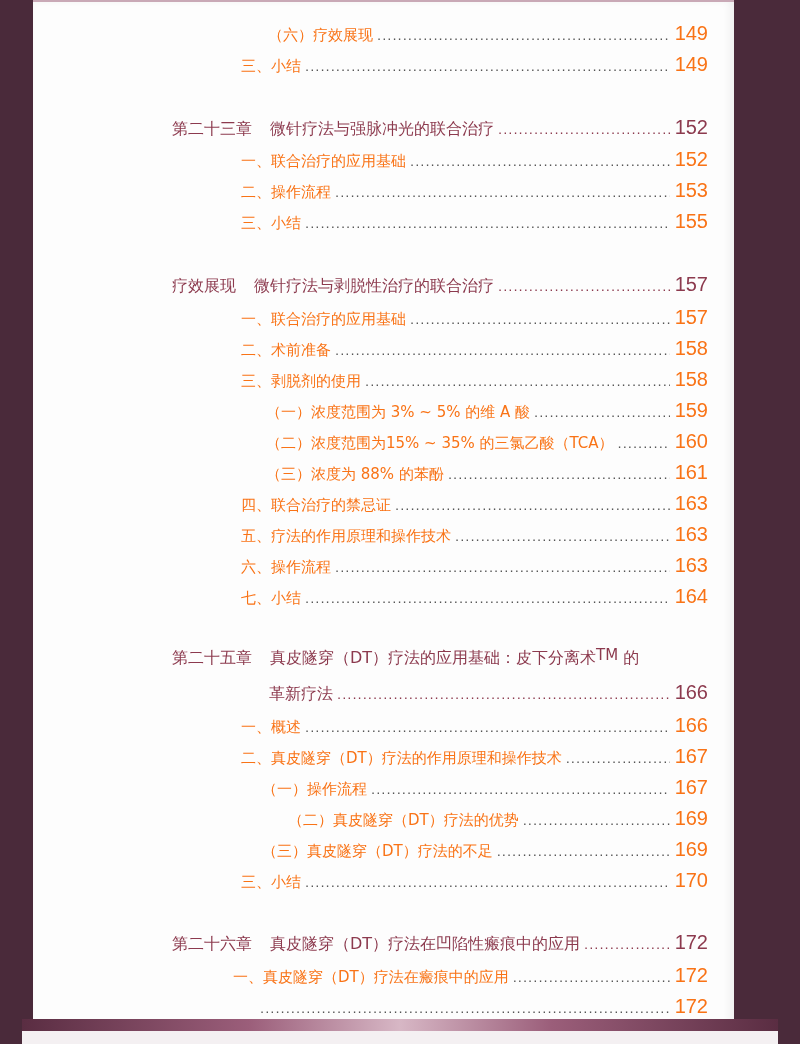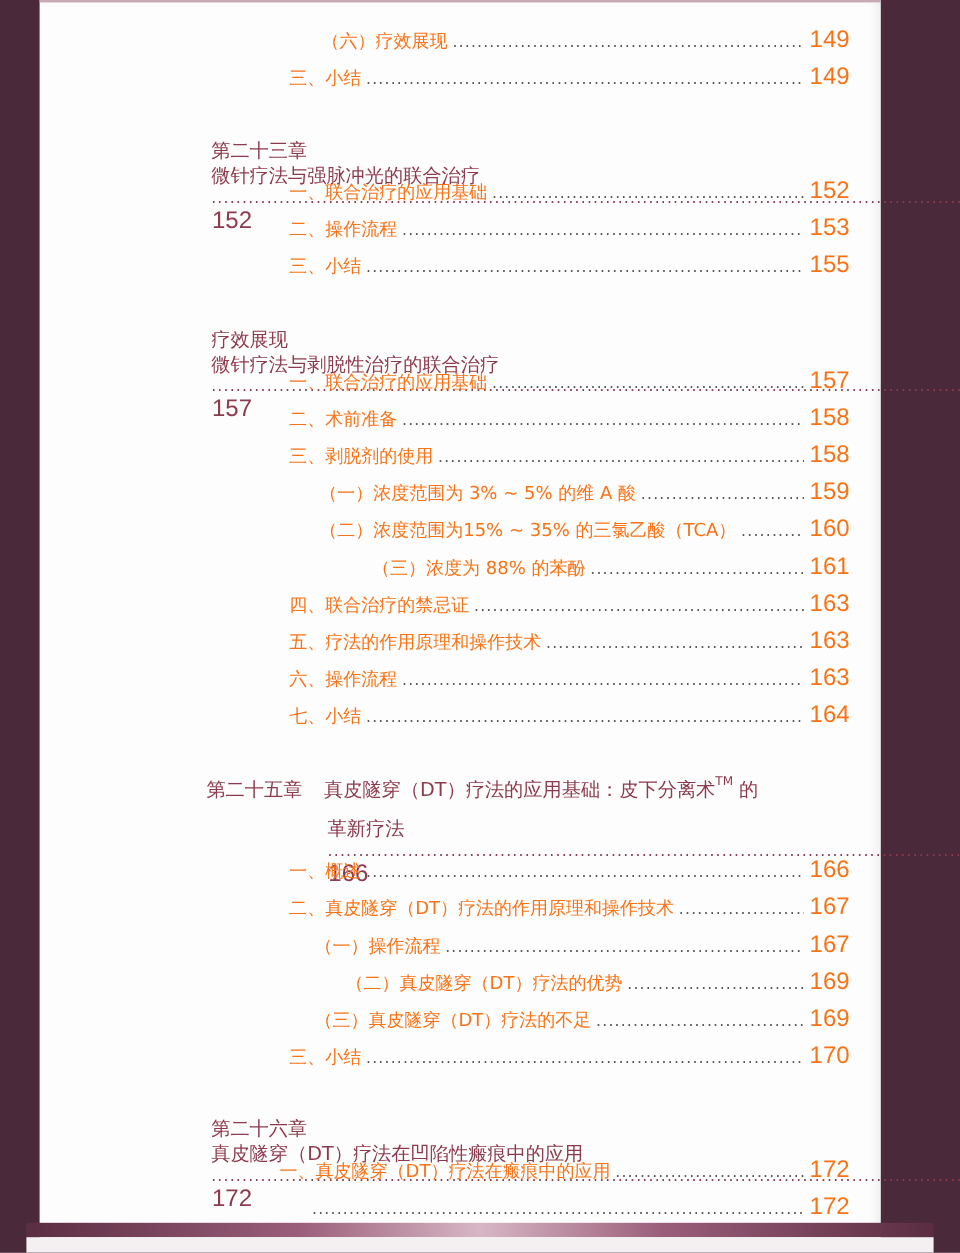--- a/index.html
+++ b/index.html
@@ -52,21 +52,20 @@
       display: flex;
       align-items: baseline;
       white-space: nowrap;
       font-size: 15px;
       color: #f97316;
       right: 92px;
     }
     .toc-row.chapter {
       color: #8c3a4e;
       font-size: 16px;
-      flex-direction: column;
     }
     .toc-row .num {
       flex: 0 0 auto;
       margin-right: 18px;
     }
     .toc-row .title {
       flex: 0 0 auto;
     }
     .toc-row .leader {
       flex: 1 1 auto;
@@ -96,21 +95,21 @@
       position: absolute;
       left: 172px;
       font-size: 16px;
       color: #8c3a4e;
       white-space: nowrap;
     }
     .chapter-first-line .num {
       margin-right: 18px;
     }
     sup.tm {
-      font-size: 10px;
+      font-size: 15px;
       vertical-align: top;
       position: relative;
       top: -2px;
     }
   </style>
 </head>
 <body>
 
 <div class="page">
   <div class="page-top-line"></div>
@@ -174,21 +173,21 @@
 <div class="toc-row" style="left:266px; top:399px;">
   <span class="title">（一）浓度范围为 3% ~ 5% 的维 A 酸</span>
   <span class="leader"></span>
   <span class="page-no">159</span>
 </div>
 <div class="toc-row" style="left:266px; top:430px;">
   <span class="title">（二）浓度范围为15% ~ 35% 的三氯乙酸（TCA）</span>
   <span class="leader"></span>
   <span class="page-no">160</span>
 </div>
-<div class="toc-row" style="left:266px; top:461px;margin-left:44px;">
+<div class="toc-row" style="left:266px; top:461px;">
   <span class="title">（三）浓度为 88% 的苯酚</span>
   <span class="leader"></span>
   <span class="page-no">161</span>
 </div>
 <div class="toc-row" style="left:241px; top:492px;">
   <span class="title">四、联合治疗的禁忌证</span>
   <span class="leader"></span>
   <span class="page-no">163</span>
 </div>
 <div class="toc-row" style="left:241px; top:523px;">

